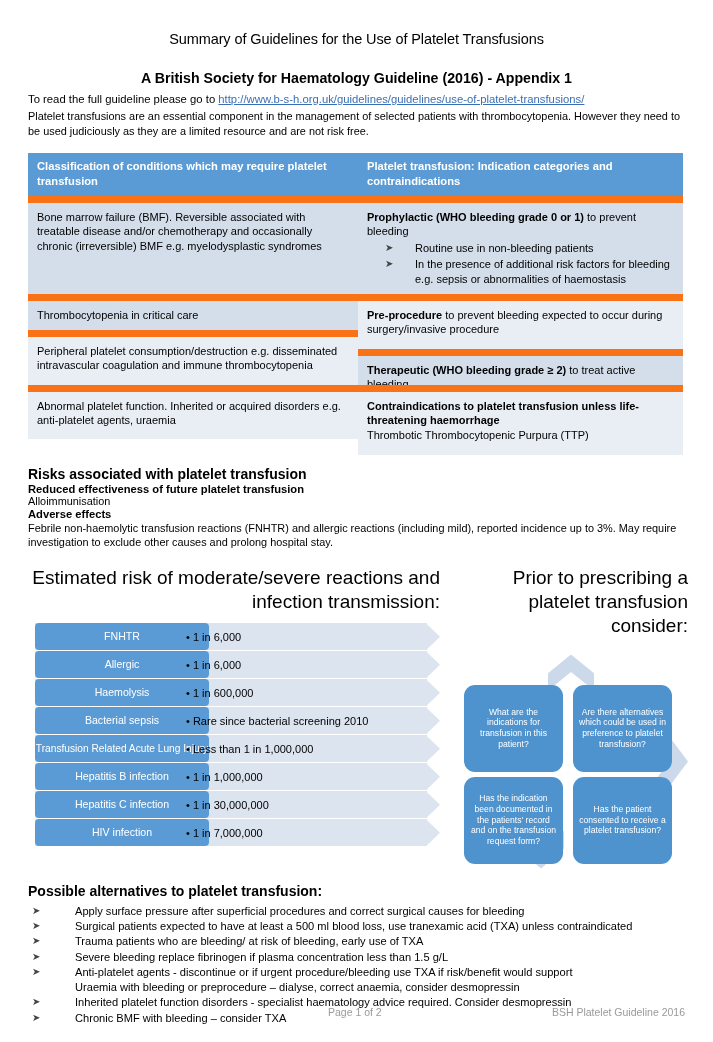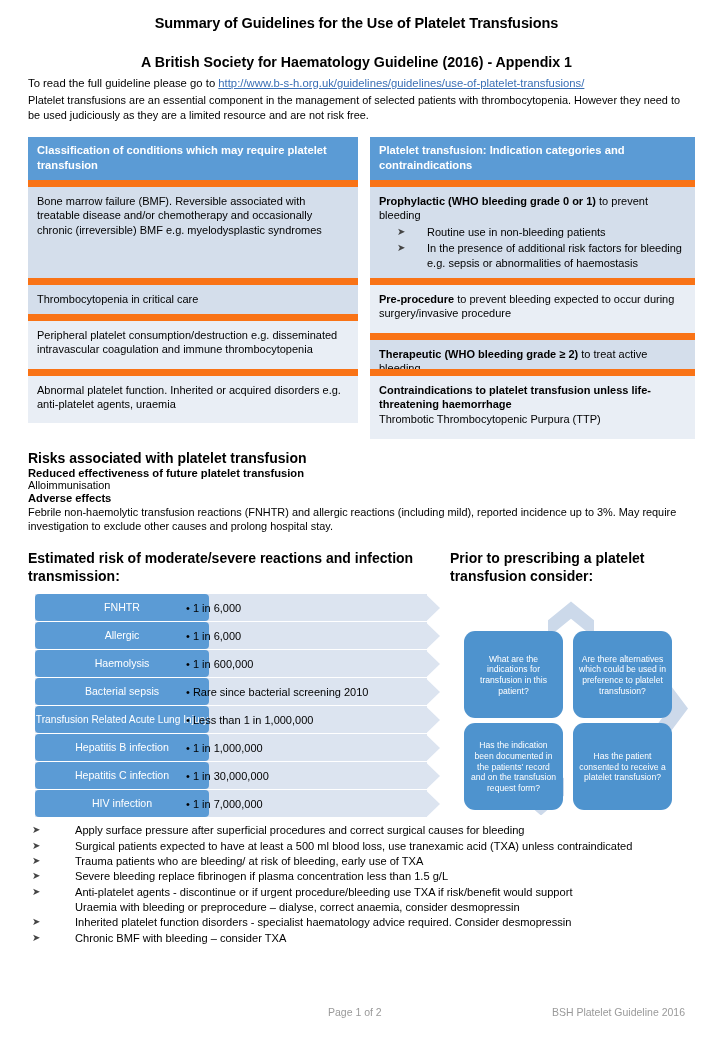--- a/index.html
+++ b/index.html
@@ -13,23 +13,23 @@
     color: #000000;
     position: relative;
     overflow: hidden;
   }
   .page { position: relative; width: 713px; height: 1042px; padding: 0 28px; }
 
   
   .doc-title {
     text-align: center;
     font-size: 14.5px;
-    font-weight: bold;
+    font-weight: normal;
     letter-spacing: -0.1px;
-    padding-top: 15px;
+    padding-top: 31px;
   }
   .doc-subtitle {
     text-align: center;
     font-size: 14.2px;
     font-weight: bold;
     padding-top: 23px;
   }
   .link-line {
     font-size: 11.3px;
     padding-top: 6px;
@@ -48,21 +48,20 @@
   }
   .sec-intro {
     font-size: 10.9px;
     line-height: 1.32;
     margin-top: 3px;
   }
 
   
   .tables {
     display: flex;
-    gap: 12px;
     margin-top: 14px;
   }
   .tcol { flex: 1; display: flex; flex-direction: column; }
   .tcol.left  { flex: 0 0 330px; }
   .tcol.right { flex: 0 0 325px; }
   .t-head {
     background: #5B9BD5;
     color: #ffffff;
     font-size: 11.2px;
     font-weight: bold;
@@ -100,23 +99,24 @@
 
   
   .lower {
     display: flex;
     margin-top: 16px;
     gap: 10px;
   }
   .lower-left  { flex: 0 0 412px; }
   .lower-right { flex: 1; position: relative; }
   .lower-h {
-    font-size: 14px;
-    font-weight: bold;
+    font-size: 19px;
+    font-weight: normal;
     line-height: 1.28;
+    text-align: right;
   }
 
   
   .arrows { margin-top: 9px; }
   .arow {
     position: relative;
     height: 27px;
     margin-bottom: 1px;
   }
   .arow-bg {
@@ -353,20 +353,21 @@
         <div class="chev right"></div>
         <div class="chev down"></div>
         <div class="qbox tr">Are there alternatives which could be used in preference to platelet transfusion?</div>
         <div class="qbox tl">What are the indications for transfusion in this patient?</div>
         <div class="qbox bl">Has the indication been documented in the patients' record and on the transfusion request form?</div>
         <div class="qbox br">Has the patient consented to receive a platelet transfusion?</div>
       </div>
     </div>
   </div>
 
+  <div class="alt-h">Possible alternatives to platelet transfusion:</div>
   <ul class="alt-list">
     <li><span class="arw">➤</span><span>Apply surface pressure after superficial procedures and correct surgical causes for bleeding</span></li>
     <li><span class="arw">➤</span><span>Surgical patients expected to have at least a 500 ml blood loss, use tranexamic acid (TXA) unless contraindicated</span></li>
     <li><span class="arw">➤</span><span>Trauma patients who are bleeding/ at risk of bleeding, early use of TXA</span></li>
     <li><span class="arw">➤</span><span>Severe bleeding replace fibrinogen if plasma concentration less than 1.5 g/L</span></li>
     <li><span class="arw">➤</span><span>Anti-platelet agents - discontinue or if urgent procedure/bleeding use TXA if risk/benefit would support</span></li>
     <li class="nobullet"><span>Uraemia with bleeding or preprocedure – dialyse, correct anaemia, consider desmopressin</span></li>
     <li><span class="arw">➤</span><span>Inherited platelet function disorders - specialist haematology advice required. Consider desmopressin</span></li>
     <li><span class="arw">➤</span><span>Chronic BMF with bleeding – consider TXA</span></li>
   </ul>

